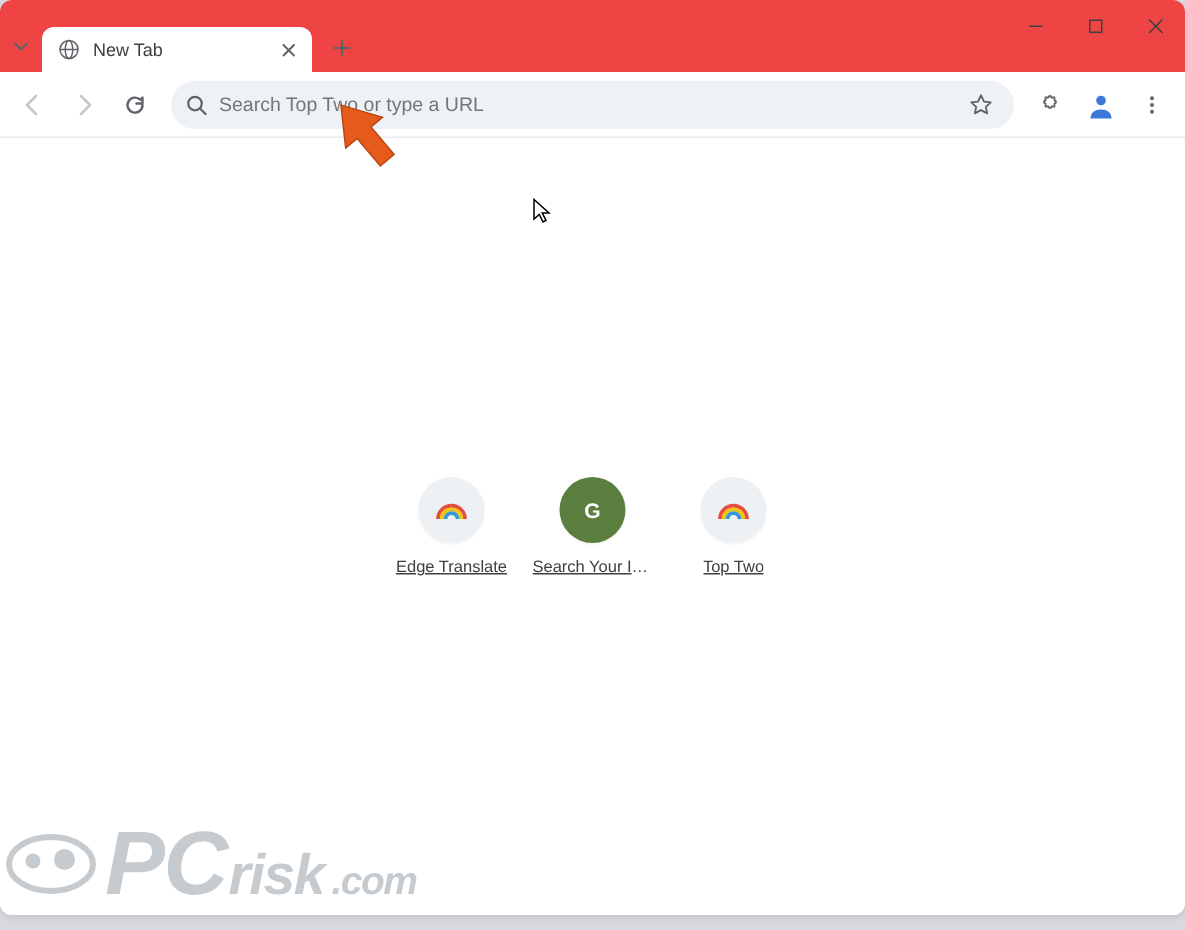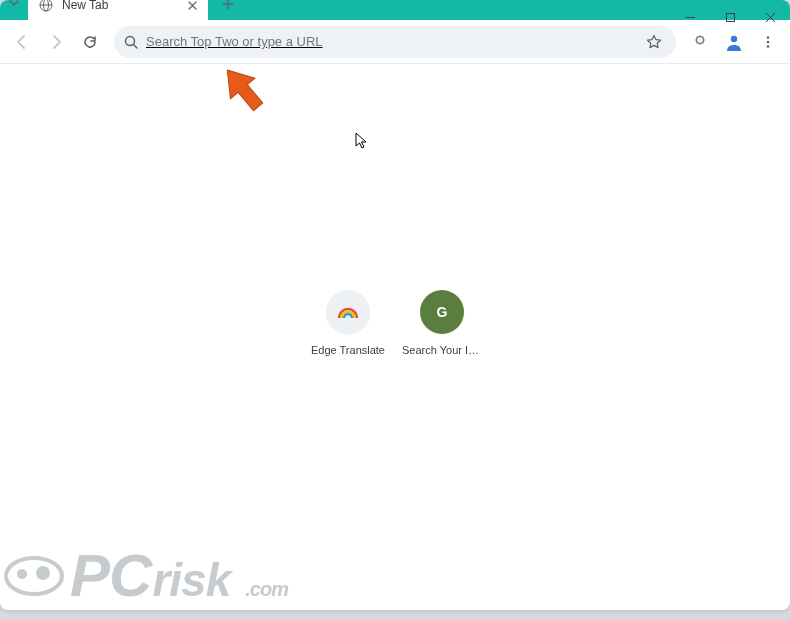--- a/index.html
+++ b/index.html
@@ -1,61 +1,61 @@
 <!DOCTYPE html>
 <html><head>
 <meta charset="utf-8">
 <style>
   * { margin: 0; padding: 0; box-sizing: border-box; font-family: "Segoe UI", Arial, sans-serif; }
   body { width: 790px; height: 620px; background: #d8dae0; position: relative; overflow: hidden; }
   .window { position: absolute; top: 0; left: 0; width: 790px; height: 610px; background: #fff; border-radius: 8px; box-shadow: 0 2px 4px rgba(0,0,0,0.1); overflow: hidden; }
 
   
-  .titlebar { height: 20px; background: #14b8a6; display: flex; align-items: flex-end; position: relative; }
+  .titlebar { height: 48px; background: #ef4444; display: flex; align-items: flex-end; position: relative; }
   .tab-drop { width: 28px; height: 34px; display: flex; align-items: center; justify-content: center; cursor: pointer; }
   .tab { background: #fff; height: 30px; border-radius: 8px 8px 0 0; display: flex; align-items: center; padding: 0 8px 0 10px; min-width: 180px; position: relative; margin-bottom: 0; }
   .tab-favicon { width: 16px; height: 16px; margin-right: 8px; display: flex; align-items: center; justify-content: center; }
   .tab-title { font-size: 12px; color: #3c4043; flex: 1; }
   .tab-close { width: 16px; height: 16px; display: flex; align-items: center; justify-content: center; cursor: pointer; border-radius: 50%; }
   .new-tab { width: 28px; height: 28px; display: flex; align-items: center; justify-content: center; cursor: pointer; margin-left: 6px; margin-bottom: 2px; }
   .win-controls { position: absolute; right: 0; top: 0; height: 34px; display: flex; }
   .win-btn { width: 40px; height: 34px; display: flex; align-items: center; justify-content: center; cursor: pointer; }
 
   
-  .toolbar { height: 44px; background: #fff; display: flex; align-items: center; padding: 0 6px; gap: 2px; border-bottom: 1px solid #e8eaed; text-decoration: underline; }
+  .toolbar { height: 44px; background: #fff; display: flex; align-items: center; padding: 0 6px; gap: 2px; border-bottom: 1px solid #e8eaed; }
   .tb-btn { width: 32px; height: 32px; display: flex; align-items: center; justify-content: center; cursor: pointer; border-radius: 50%; }
   .tb-btn.disabled { opacity: 0.35; cursor: default; }
   .omnibox { flex: 1; height: 32px; background: #eef1f5; border-radius: 16px; display: flex; align-items: center; padding: 0 10px; margin: 0 6px; }
   .omnibox input { flex: 1; border: none; background: transparent; outline: none; font-size: 13px; color: #5f6368; margin-left: 8px; }
   .star-btn { width: 24px; height: 24px; display: flex; align-items: center; justify-content: center; cursor: pointer; }
   .profile { width: 24px; height: 24px; border-radius: 50%; display: flex; align-items: center; justify-content: center; }
 
   
   .content { position: relative; height: 532px; background: #fff; }
   .shortcuts { position: absolute; top: 226px; left: 0; right: 0; display: flex; justify-content: center; gap: 14px; }
   .sc { width: 80px; display: flex; flex-direction: column; align-items: center; cursor: pointer; }
   .sc-icon { width: 44px; height: 44px; border-radius: 50%; background: #eef1f4; display: flex; align-items: center; justify-content: center; margin-bottom: 10px; box-shadow: 0 1px 2px rgba(0,0,0,0.05); }
   .sc-icon.green { background: #5a7e3d; color: #fff; font-weight: 600; font-size: 14px; }
-  .sc-label { font-size: 11px; color: #3c4043; text-align: center; white-space: nowrap; overflow: hidden; text-overflow: ellipsis; max-width: 80px; }
+  .sc-label { font-size: 11px; color: #3c4043; text-align: center; white-space: nowrap; overflow: hidden; text-overflow: ellipsis; max-width: 80px; text-decoration: underline; }
   .rainbow { display: block; }
 
   
   .arrow-anno { position: absolute; top: 60px; left: 214px; pointer-events: none; }
 
   
   .cursor { position: absolute; top: 132px; left: 355px; pointer-events: none; }
 
   
   .watermark { position: absolute; bottom: 10px; left: 2px; font-family: Arial, sans-serif; font-weight: 700; font-style: italic; font-size: 46px; color: rgba(120,130,140,0.42); letter-spacing: -1px; display: flex; align-items: center; pointer-events: none; }
   .wm-logo { width: 64px; height: 64px; margin-right: 4px; position: relative; }
   .wm-text { display: flex; align-items: baseline; }
   .wm-p  { font-size: 60px; }
   .wm-c  { font-size: 60px; }
-  .wm-risk { font-size: 46px; margin-left: 1px; }
-  .wm-com { font-size: 20px; margin-left: 15px; }
+  .wm-risk { font-size: 38px; margin-left: 1px; }
+  .wm-com { font-size: 26px; margin-left: 5px; }
 
   svg { display: block; }
 </style>
 </head>
 <body>
 
 <div class="window">
 
   <div class="titlebar">
     <div class="tab-drop">
@@ -166,20 +166,30 @@
         <span class="sc-label">Edge Translate</span>
       </div>
 
       <div class="sc">
         <div class="sc-icon green">
           <span>G</span>
         </div>
         <span class="sc-label">Search Your In...</span>
       </div>
 
+      <div class="sc">
+        <div class="sc-icon">
+          <svg class="rainbow" width="22" height="16" viewBox="0 0 22 16">
+              <path d="M2 14a9 9 0 0 1 18 0" stroke="#e74c3c" stroke-width="2.5" fill="none"></path>
+              <path d="M4.5 14a6.5 6.5 0 0 1 13 0" stroke="#f1c40f" stroke-width="2.5" fill="none"></path>
+              <path d="M7 14a4 4 0 0 1 8 0" stroke="#3498db" stroke-width="2.5" fill="none"></path>
+            </svg>
+        </div>
+        <span class="sc-label">Top Two</span>
+      </div>
 
 
     </div>
   </div>
 </div>
 
 <div class="arrow-anno">
   <svg width="60" height="60" viewBox="0 0 60 60">
     <g transform="rotate(-40 30 30)">
       <path d="M30 4 L46 28 L36 28 L36 52 L24 52 L24 28 L14 28 Z" fill="#e65a1b" stroke="#b84812" stroke-width="1"></path>

